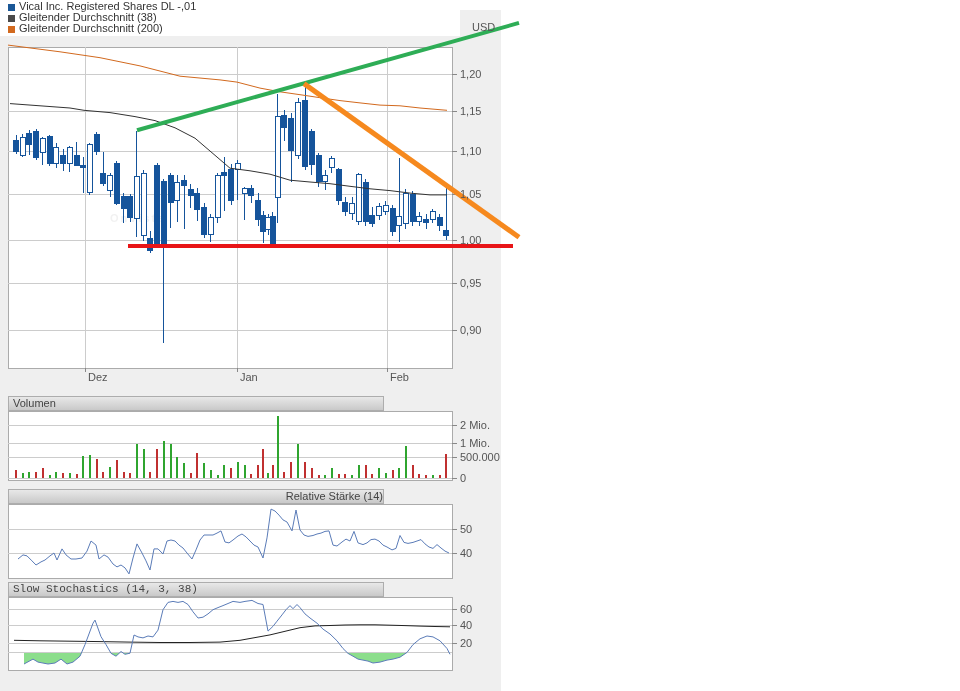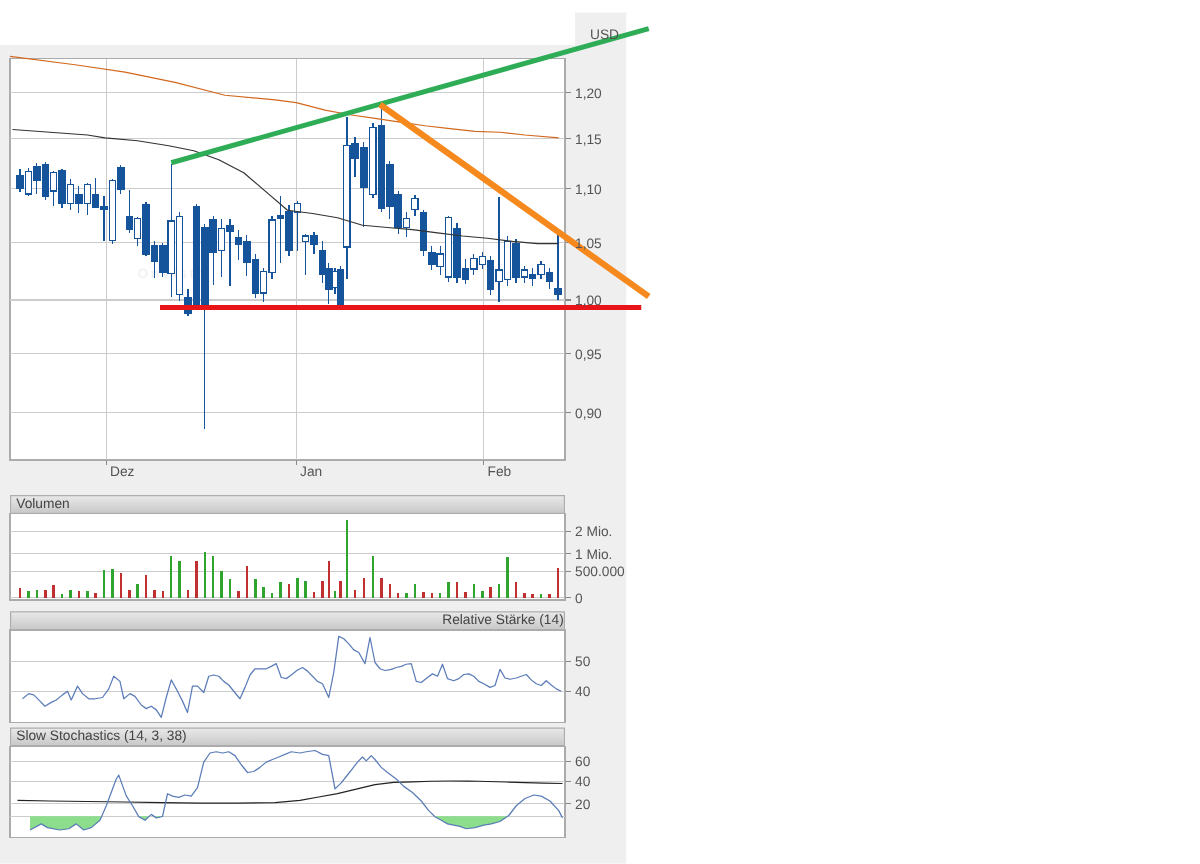--- a/index.html
+++ b/index.html
@@ -3,34 +3,45 @@
 <meta charset="utf-8">
 <style>
   html,body{margin:0;padding:0;background:#ffffff;width:960px;height:691px;overflow:hidden;
     font-family:"Liberation Sans",sans-serif;}
   #stage{position:relative;width:960px;height:691px;background:#ffffff;}
   .canvas-bg{position:absolute;left:0;top:36px;width:501px;height:655px;background:#EFEFEF;}
   .canvas-bg-tr{position:absolute;left:460px;top:10px;width:41px;height:26px;background:#EFEFEF;}
   #legend{position:absolute;left:8px;top:1px;z-index:5;}
   .legend-row{height:11px;line-height:11px;font-size:11px;color:#333;margin-bottom:0px;white-space:nowrap;}
   .swatch{display:inline-block;width:7px;height:7px;margin-right:4px;vertical-align:-1px;}
-  .panel-header{position:absolute;left:8px;width:444px;height:15px;box-sizing:border-box;
+  .panel-header{position:absolute;left:8px;width:376px;height:15px;box-sizing:border-box;
     background:linear-gradient(#E8E8E8,#C9C9C9);border:1px solid #ADADAD;
     font-size:11px;line-height:13px;color:#444;padding-left:4px;z-index:4;}
-  #hdr-volume{top:396px;} #hdr-rsi{top:489px;text-align:right;} #hdr-stoch{top:582px;}
+  #hdr-volume{top:396px;} #hdr-rsi{top:489px;text-align:right;} #hdr-stoch{top:582px;font-family:Liberation Mono, monospace;}
   svg{position:absolute;left:0;top:0;z-index:3;}
   svg text{font-family:"Liberation Sans",sans-serif;font-size:11px;fill:#555;}
 </style>
 </head>
 <body>
 
 <div id="stage">
   <div class="canvas-bg"></div>
   <div class="canvas-bg-tr"></div>
 
+  <div id="legend">
+    <div class="legend-row">
+      <span class="swatch" style="background: rgb(26, 87, 150);"></span><span>Vical Inc. Registered Shares DL -,01</span>
+    </div>
+    <div class="legend-row">
+      <span class="swatch" style="background: rgb(74, 74, 74);"></span><span>Gleitender Durchschnitt (38)</span>
+    </div>
+    <div class="legend-row">
+      <span class="swatch" style="background: rgb(210, 105, 30);"></span><span>Gleitender Durchschnitt (200)</span>
+    </div>
+  </div>
 
   <div class="panel-header" id="hdr-volume">
     <span>Volumen</span>
   </div>
   <div class="panel-header" id="hdr-rsi">
     <span>Relative Stärke (14)</span>
   </div>
   <div class="panel-header" id="hdr-stoch">
     <span>Slow Stochastics (14, 3, 38)</span>
   </div>

